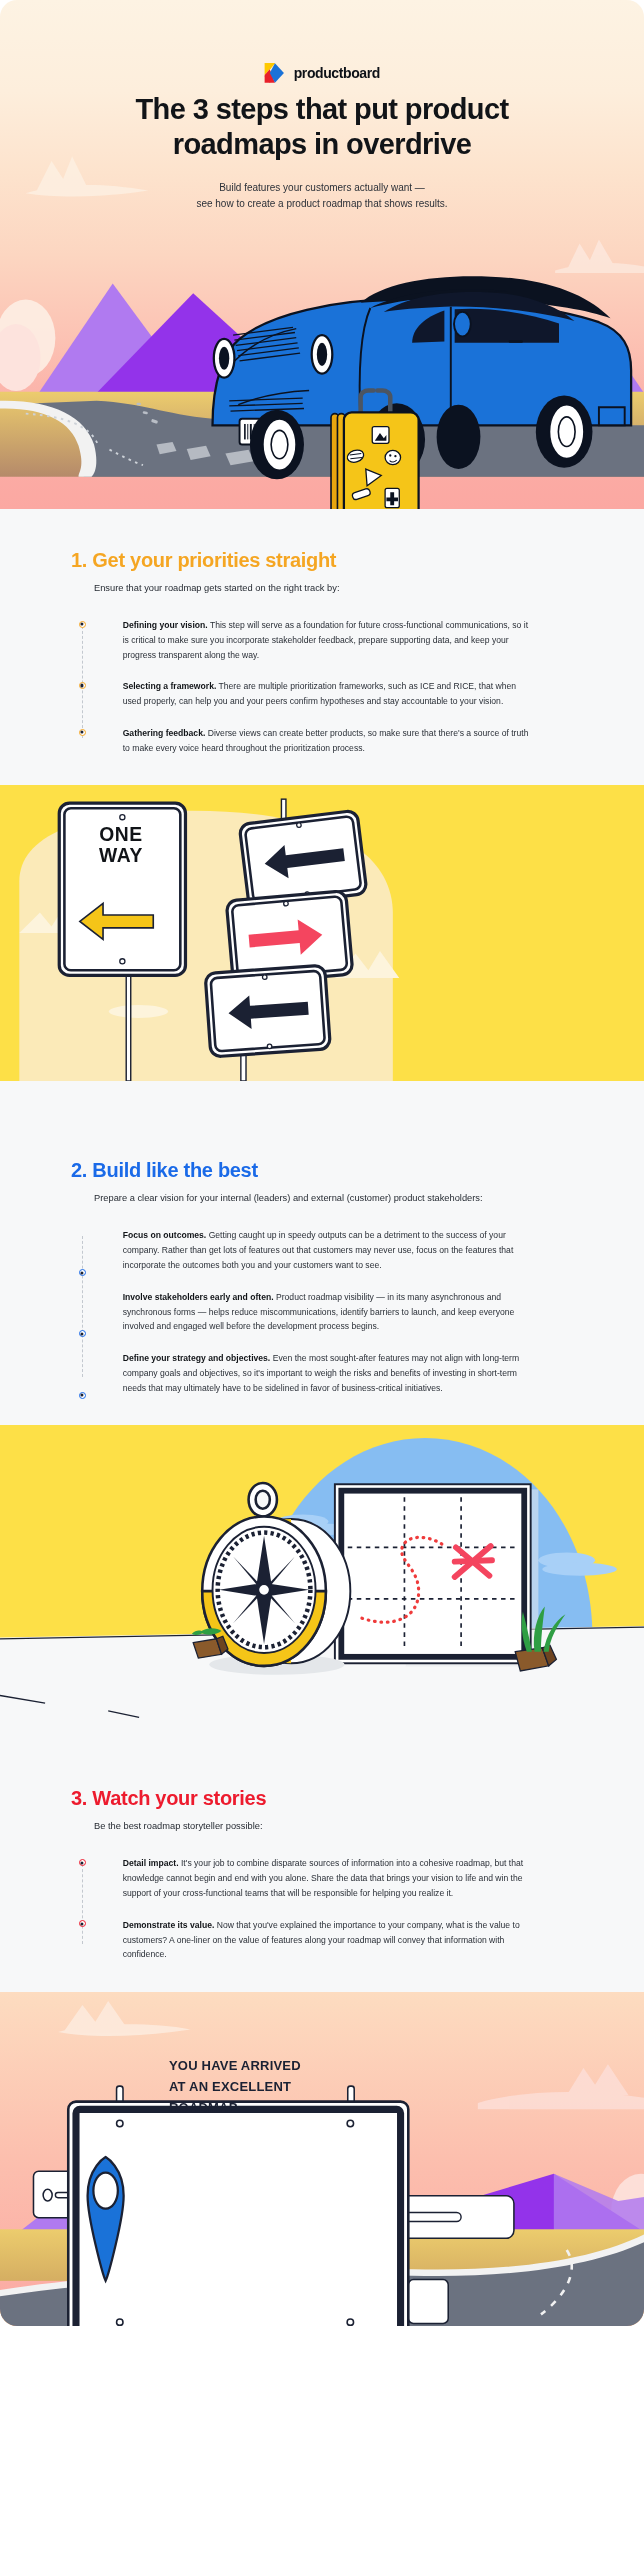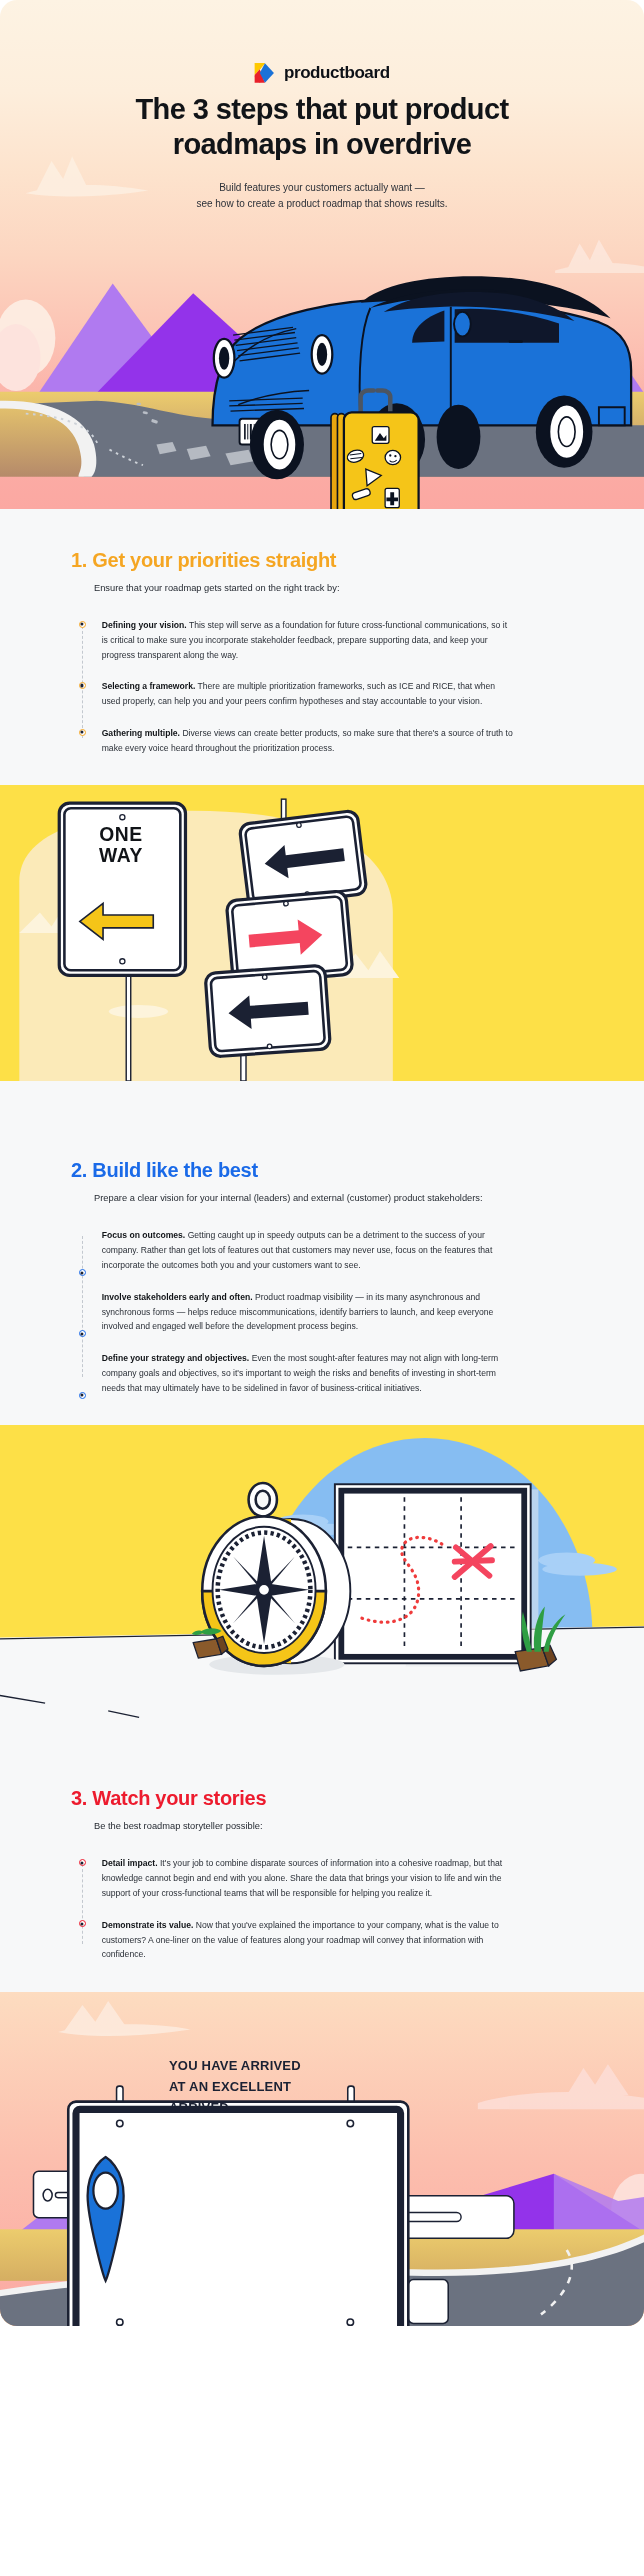--- a/index.html
+++ b/index.html
@@ -29,21 +29,21 @@
        #fcd6c1 50%, #fcc3b4 66%, #fbb0a8 80%, #fba8a2 100%);
   }
   .hero-clouds { position: absolute; inset: 0; }
   .hero-inner { position: relative; z-index: 5; text-align: center; }
   .logo-row {
     display: flex; align-items: center; justify-content: center;
     gap: 9px; padding-top: 62px;
   }
   .logo-mark { width: 20.6px; height: 22px; display: block; }
   .logo-word {
-    font-size: 17px; font-weight: 700; color: #0d1117;
+    font-size: 14px; font-weight: 700; color: #0d1117;
     letter-spacing: -0.4px;
   }
   .hero-title {
     margin-top: 8px;
     font-size: 29px;
     line-height: 1.22;
     font-weight: 700;
     color: #111418;
     letter-spacing: -0.6px;
   }
@@ -83,20 +83,21 @@
     border: 1.9px solid currentColor; background: #fff;
   }
   .marker::after {
     content: ""; position: absolute; left: 50%; top: 50%;
     width: 3.2px; height: 3.2px; border-radius: 50%;
     background: #1b2133; transform: translate(-50%,-50%);
   }
   .bullet p {
     font-size: 8.6px; line-height: 1.72; color: #2a2f37;
     max-width: 412px;
+    margin-left: 21px;
   }
   .bullet p b { font-weight: 700; color: #111418; }
 
   
   .c-yellow { color: #f5a623; }
   .c-blue   { color: #1a6ae8; margin-top: 38px; }
   .c-red    { color: #ed1b2e; }
 
   
   .art-band { position: relative; width: 644px; overflow: hidden; background: #fde047; }
@@ -317,21 +318,21 @@
           <p><b>Defining your vision.</b>
              <span>This step will serve as a foundation for future cross-functional communications, so it is critical to make sure you incorporate stakeholder feedback, prepare supporting data, and keep your progress transparent along the way.</span></p>
         </div>
         <div class="bullet">
           <span class="marker c-yellow"></span>
           <p><b>Selecting a framework.</b>
              <span>There are multiple prioritization frameworks, such as ICE and RICE, that when used properly, can help you and your peers confirm hypotheses and stay accountable to your vision.</span></p>
         </div>
         <div class="bullet">
           <span class="marker c-yellow"></span>
-          <p><b>Gathering multiple.</b>
+          <p><b>Gathering feedback.</b>
              <span>Diverse views can create better products, so make sure that there's a source of truth to make every voice heard throughout the prioritization process.</span></p>
         </div>
       </div>
     </div>
   </section>
 
   <div class="art-band band-signs">
     <svg viewBox="0 0 1000 460" preserveAspectRatio="none">
       <path d="M30 460 L30 150 C30 80 120 40 300 40 C500 40 610 100 610 200 L610 460 Z" fill="#fbeab8"></path>
       <g fill="#fdf4dc">
@@ -588,18 +589,18 @@
 
       <g>
         <path d="M192 316 C192 272 164 256 164 256 C164 256 136 272 136 316
                  C136 352 160 440 164 448 C168 440 192 352 192 316 Z" fill="#1a72d8" stroke="#1b2133" stroke-width="3.5"></path>
         <ellipse cx="164" cy="308" rx="19" ry="28" fill="#fff" stroke="#1b2133" stroke-width="3.5"></ellipse>
       </g>
     </svg>
     <div class="billboard-text">
       <div>YOU HAVE ARRIVED</div>
       <div>AT AN EXCELLENT</div>
-      <div>ARRIVED</div>
+      <div>ROADMAP</div>
     </div>
   </div>
 
 </div>
 
 
 </body></html>

